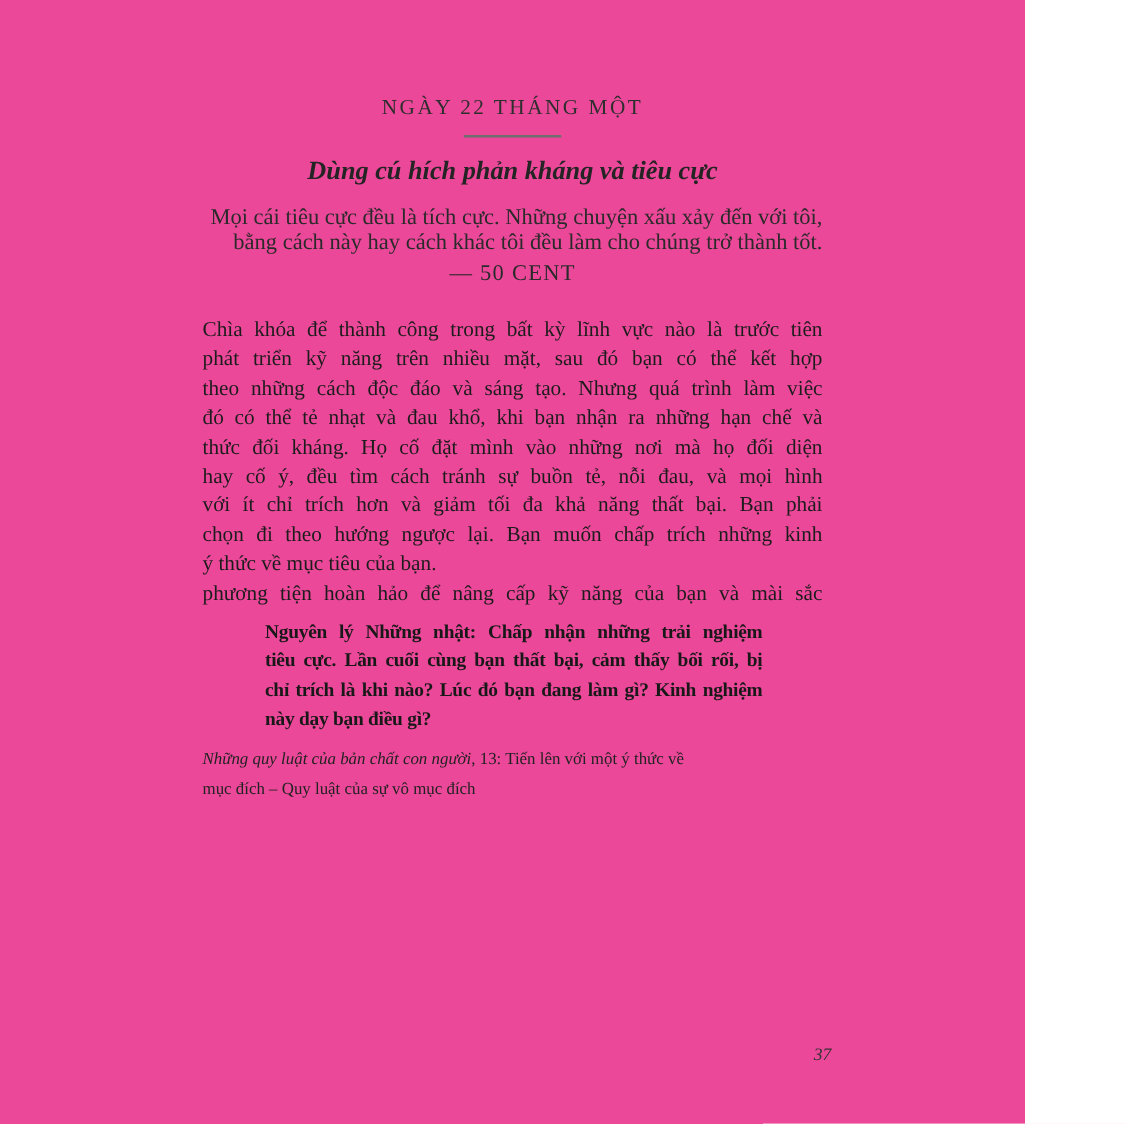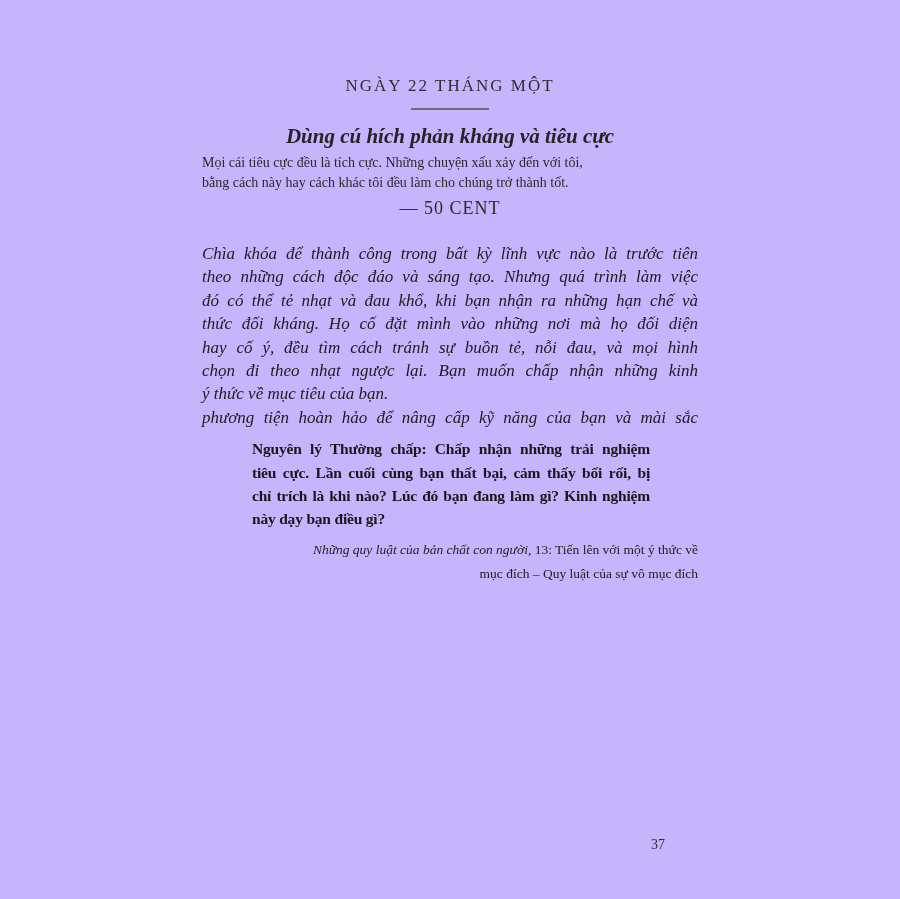--- a/index.html
+++ b/index.html
@@ -2,23 +2,23 @@
 <html lang="vi"><head>
 <meta charset="utf-8">
 <style>
   html, body {
     margin: 0;
     padding: 0;
     background: #ffffff;
   }
   .page {
     position: relative;
-    width: 900px;
+    width: 820px;
     height: 899px;
-    background: #c4b5fd;
+    background: #ec4899;
     font-family: "Liberation Serif", "DejaVu Serif", serif;
     color: #1f1f1f;
     overflow: hidden;
   }
   .col {
     width: 496px;
     margin: 0 auto;
   }
   .chapter-title {
     padding-top: 74px;
@@ -38,70 +38,70 @@
   .section-subtitle {
     margin-top: 12px;
     text-align: center;
     font-style: italic;
     font-size: 21px;
     line-height: 28px;
     color: #242424;
     font-weight: bold;
   }
   .epigraph {
-    margin-top: 3px;
-    text-align: left;
-    font-size: 14px;
+    margin-top: 13px;
+    text-align: right;
+    font-size: 18px;
     line-height: 20px;
     color: #2a2a2a;
   }
   .epigraph-attribution {
     margin-top: 6px;
     text-align: center;
     font-size: 18px;
     line-height: 19px;
     letter-spacing: 1px;
     color: #2a2a2a;
   }
   .body-text {
     margin-top: 24px;
     font-size: 17px;
     line-height: 23.4px;
     color: #1c1c1c;
-    font-style: italic;
   }
   .jline {
     text-align: justify;
     text-align-last: justify;
   }
   .jline.last {
     text-align-last: left;
   }
   .principle {
     margin: 8px 48px 0 50px;
     font-weight: bold;
     font-size: 15.5px;
     line-height: 23.4px;
     letter-spacing: -0.2px;
     color: #181818;
   }
   .citation {
     margin-top: 7px;
-    text-align: right;
+    text-align: left;
     font-size: 13.5px;
     line-height: 24px;
     color: #222222;
   }
   .citation .work {
     font-style: italic;
   }
   .page-number {
     position: absolute;
     left: 651px;
     top: 837px;
+    font-style: italic;
     font-size: 14px;
     color: #333333;
   }
 </style>
 </head>
 <body>
 
 <div class="page">
   <div class="col">
 
@@ -113,31 +113,33 @@
 
     <div class="epigraph">
       <div>Mọi cái tiêu cực đều là tích cực. Những chuyện xấu xảy đến với tôi,</div>
       <div>bằng cách này hay cách khác tôi đều làm cho chúng trở thành tốt.</div>
     </div>
 
     <div class="epigraph-attribution">— 50 CENT</div>
 
     <div class="body-text">
       <div class="jline">Chìa khóa để thành công trong bất kỳ lĩnh vực nào là trước tiên</div>
+      <div class="jline">phát triển kỹ năng trên nhiều mặt, sau đó bạn có thể kết hợp</div>
       <div class="jline">theo những cách độc đáo và sáng tạo. Nhưng quá trình làm việc</div>
       <div class="jline">đó có thể tẻ nhạt và đau khổ, khi bạn nhận ra những hạn chế và</div>
       <div class="jline">thức đối kháng. Họ cố đặt mình vào những nơi mà họ đối diện</div>
       <div class="jline">hay cố ý, đều tìm cách tránh sự buồn tẻ, nỗi đau, và mọi hình</div>
-      <div class="jline">chọn đi theo nhạt ngược lại. Bạn muốn chấp nhận những kinh</div>
+      <div class="jline">với ít chỉ trích hơn và giảm tối đa khả năng thất bại. Bạn phải</div>
+      <div class="jline">chọn đi theo hướng ngược lại. Bạn muốn chấp trích những kinh</div>
       <div class="jline last">ý thức về mục tiêu của bạn.</div>
       <div class="jline">phương tiện hoàn hảo để nâng cấp kỹ năng của bạn và mài sắc</div>
     </div>
 
     <div class="principle">
-      <div class="jline">Nguyên lý Thường chấp: Chấp nhận những trải nghiệm</div>
+      <div class="jline">Nguyên lý Những nhật: Chấp nhận những trải nghiệm</div>
       <div class="jline">tiêu cực. Lần cuối cùng bạn thất bại, cảm thấy bối rối, bị</div>
       <div class="jline">chỉ trích là khi nào? Lúc đó bạn đang làm gì? Kinh nghiệm</div>
       <div class="jline last">này dạy bạn điều gì?</div>
     </div>
 
     <div class="citation">
       <div><span class="work">Những quy luật của bản chất con người</span><span>, 13: Tiến lên với một ý thức về</span></div>
       <div>mục đích – Quy luật của sự vô mục đích</div>
     </div>
 

